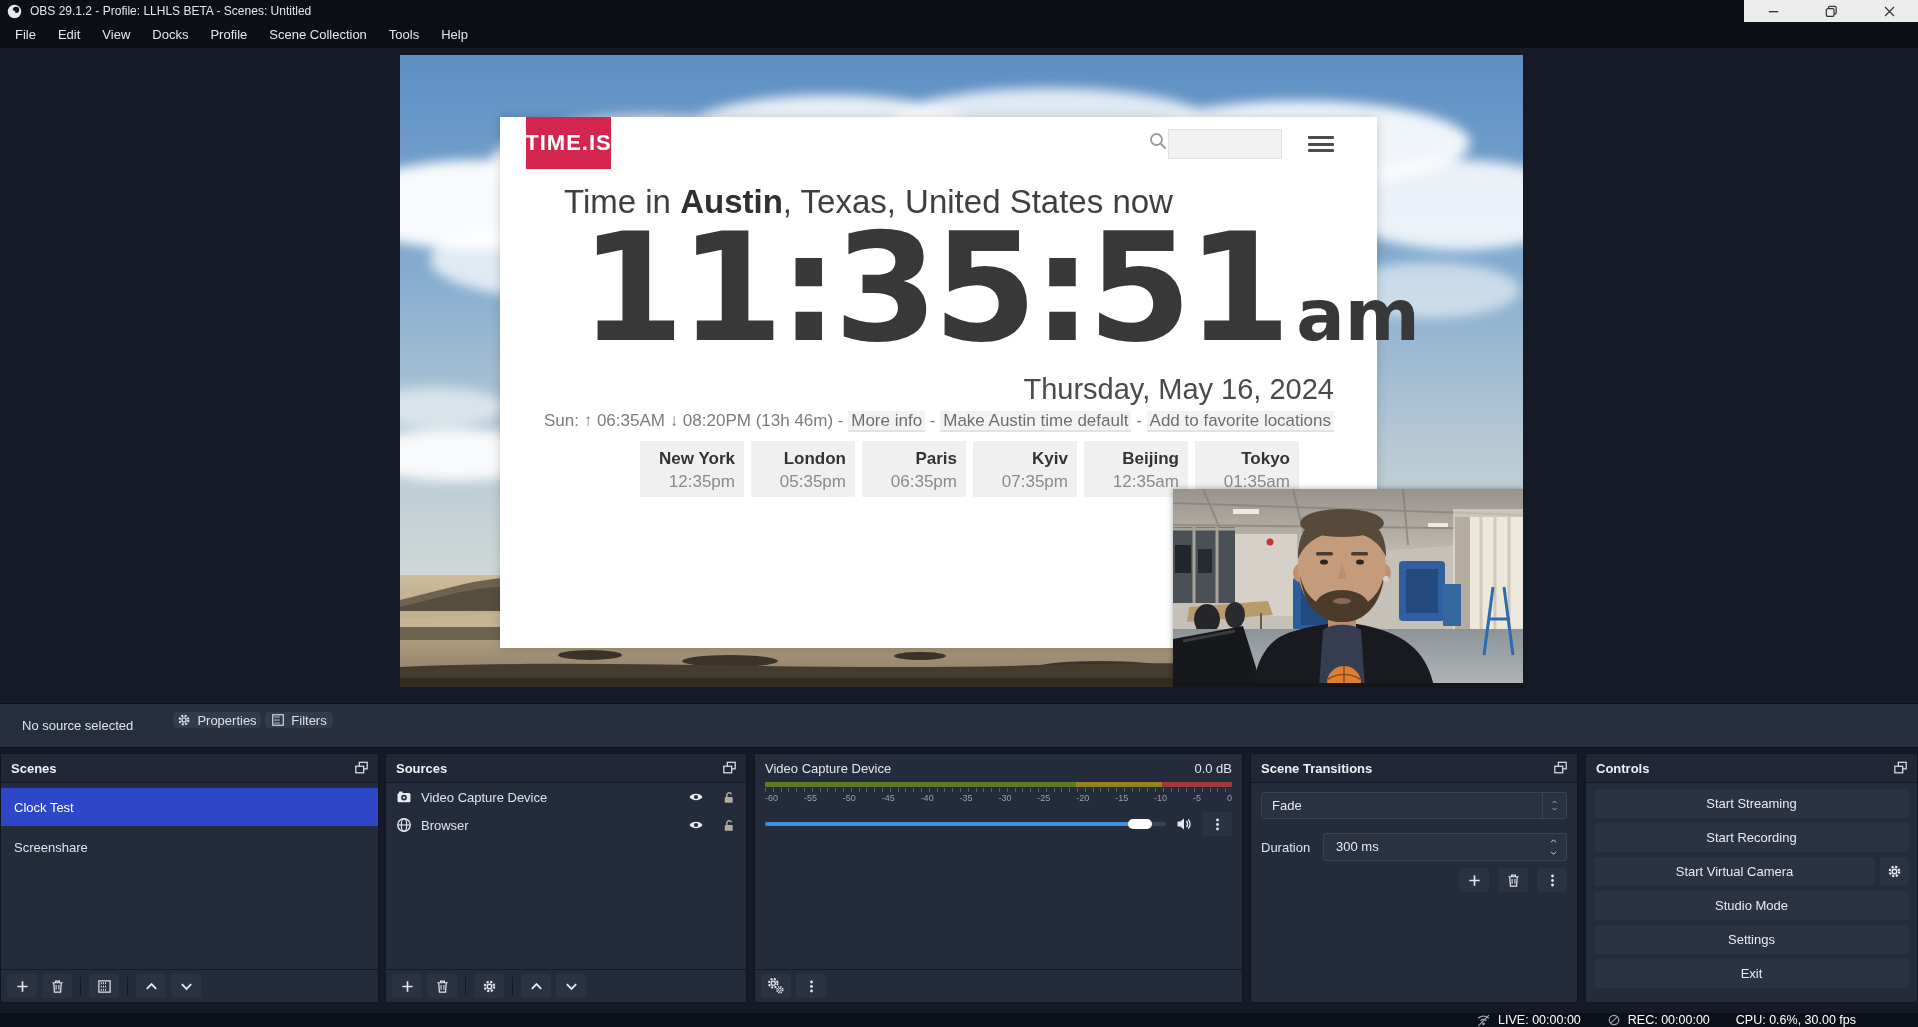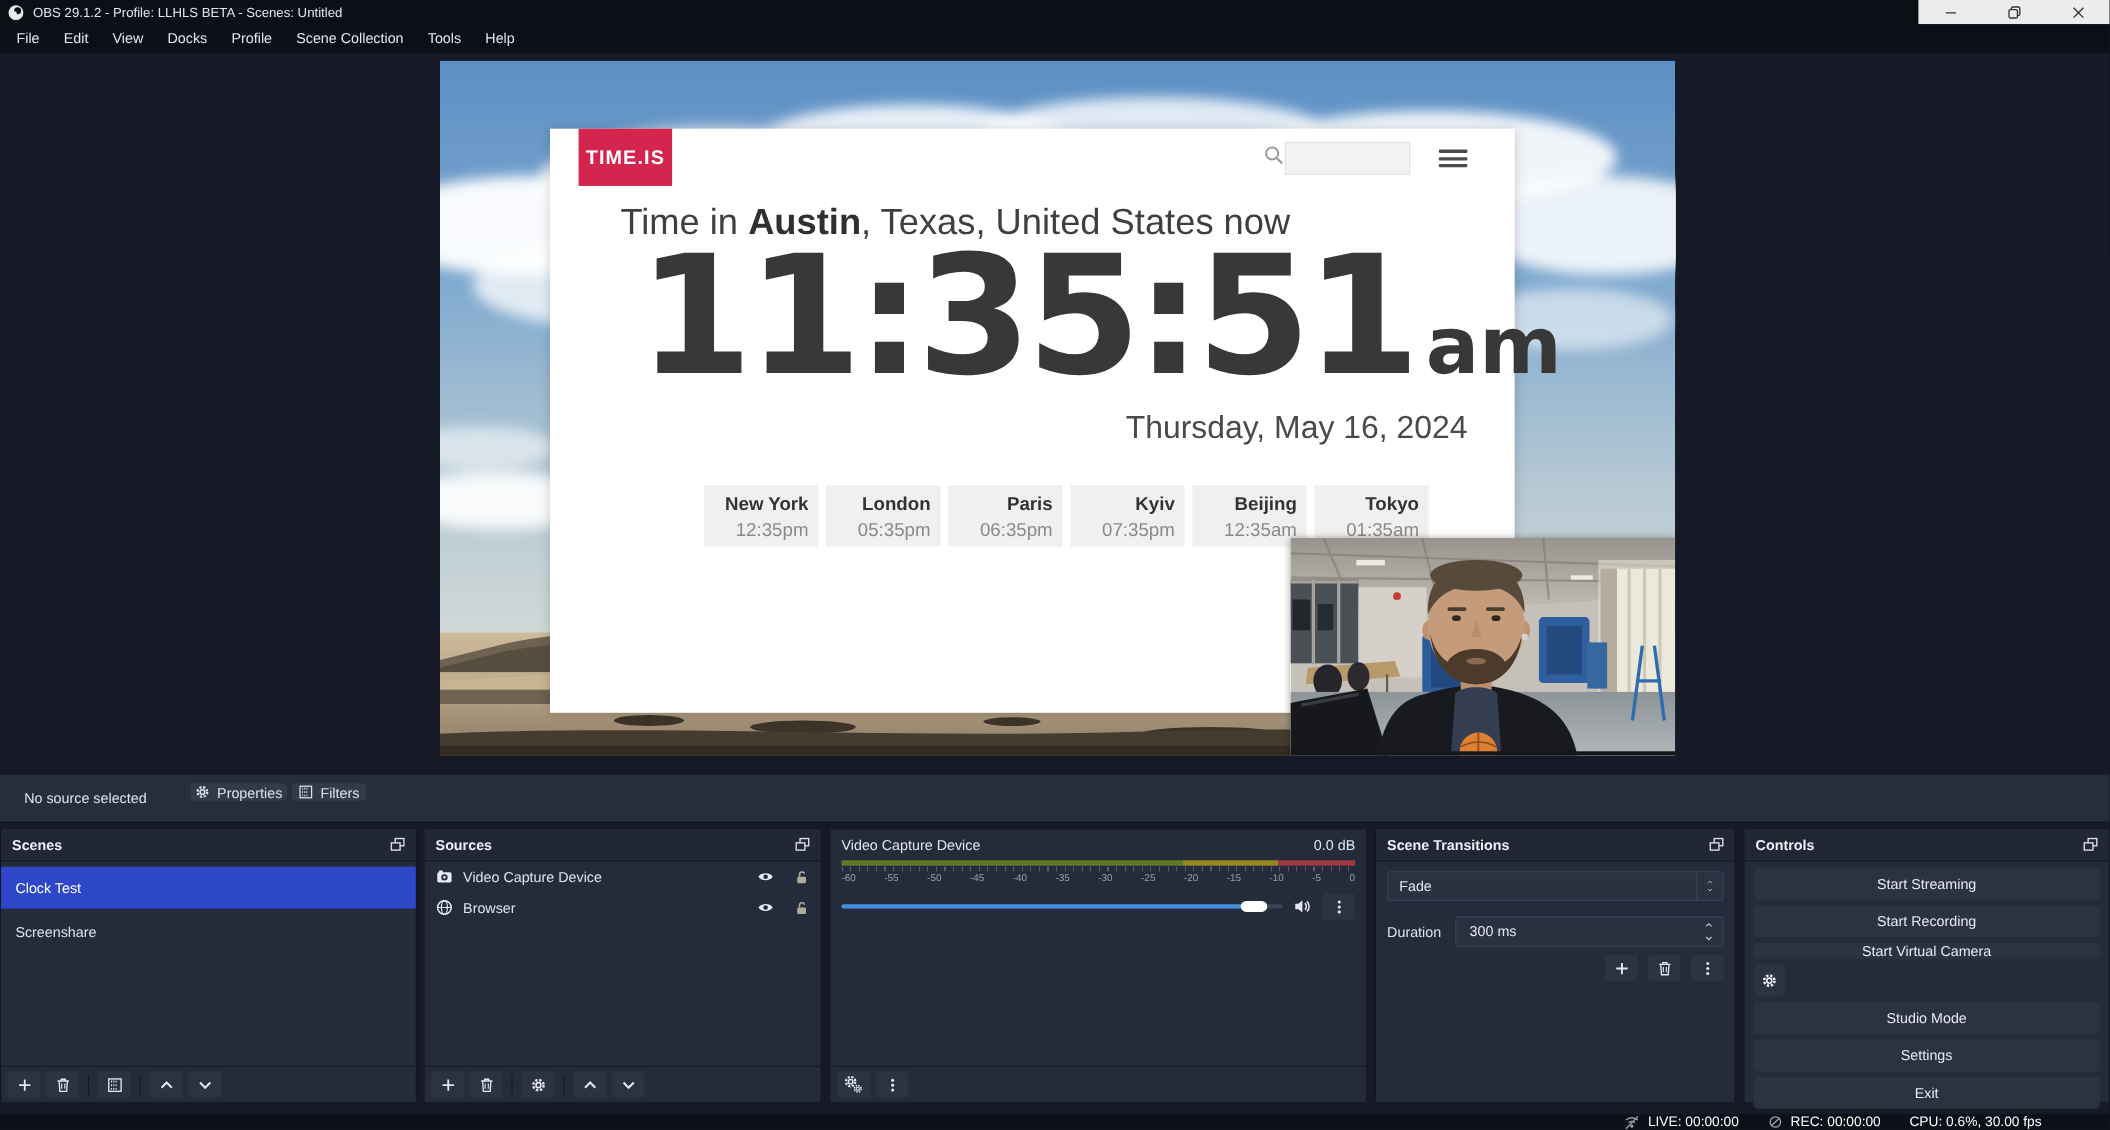--- a/index.html
+++ b/index.html
@@ -16,21 +16,21 @@
   
   .menubar { position:absolute; left:0; top:22px; width:1918px; height:26px; background:#0c0f16; display:flex; align-items:center; padding-left:4px; }
   .menu-item { font-size:13px; color:#e4e7ee; padding:0 11px; line-height:26px; cursor:default; }
 
   
   .canvas { position:absolute; left:400px; top:55px; width:1123px; height:632px; overflow:hidden; }
   .scene-bg { position:absolute; left:0; top:0; }
 
   
   .timeis { position:absolute; left:100px; top:62px; width:877px; height:531px; background:#ffffff; box-shadow:0 0 10px rgba(0,0,0,.18); }
-  .ti-logo { position:absolute; left:26px; top:0; width:85px; height:52px; background:var(--logo-bg,#d4254e); color:#fff; font-weight:bold; font-size:18px; letter-spacing:1px; display:flex; align-items:center; justify-content:center; }
+  .ti-logo { position:absolute; left:26px; top:0; width:85px; height:52px; background:var(--logo-bg,#d4254e); color:#fff; font-weight:bold; font-size:22px; letter-spacing:1px; display:flex; align-items:center; justify-content:center; }
   .ti-search-ic { position:absolute; left:648px; top:14px; }
   .ti-search { position:absolute; left:668px; top:12px; width:114px; height:30px; background:#f2f2f2; border:1px solid #e2e2e2; outline:none; font-size:14px; padding:0 8px; color:#444; }
   .ti-burger { position:absolute; left:808px; top:19px; width:26px; height:16px; display:flex; flex-direction:column; justify-content:space-between; }
   .ti-burger i { display:block; height:3px; background:#4c4c4c; border-radius:1px; }
   .ti-heading { position:absolute; left:64px; top:66px; font-size:33px; color:#3f3f3f; white-space:nowrap; }
   .ti-heading b { color:#303030; }
   .ti-clock { position:absolute; left:80px; top:96px; display:flex; align-items:baseline; color:#383838; }
   .ti-clock .digits { font-size:150px; line-height:1; font-weight:bold; letter-spacing:-5px; font-family:"DejaVu Sans",sans-serif; }
   .ti-clock .mer { font-size:72px; line-height:1; font-weight:bold; margin-left:10px; font-family:"DejaVu Sans",sans-serif; }
   .ti-date { position:absolute; right:43px; top:256px; font-size:29px; color:#4a4a4a; }
@@ -95,21 +95,21 @@
   .dur-lbl { width:62px; font-size:13px; color:#dfe3ea; }
   .spin { flex:1; height:28px; background:#2a3140; border:1px solid #3a4254; border-radius:3px; position:relative; }
   .spin .sv { font-size:13px; color:#e6e9f0; line-height:26px; padding-left:12px; }
   .spin .up, .spin .dn { position:absolute; right:4px; width:18px; height:12px; display:flex; align-items:center; justify-content:center; color:#cfd4de; cursor:pointer; }
   .spin .up { top:1px; } .spin .dn { bottom:1px; }
   .tr-btns { display:flex; justify-content:flex-end; gap:9px; margin-top:7px; }
 
   .p-controls { left:1585px; width:333px; }
   .ctl-body { padding:6px 8px 0 8px; display:flex; flex-direction:column; gap:5px; }
   .ctl-btn { height:29px; background:#2b3242; border-radius:4px; border:none; color:#e8eaf0; font-size:13px; font-family:inherit; display:flex; align-items:center; justify-content:center; cursor:pointer; }
-  .vcam-row { display:flex; gap:5px;flex-direction:column; }
+  .vcam-row { display:flex; gap:5px; }
   .vcam-row .ctl-btn { flex:1; }
   .sqbtn { width:29px; height:29px; flex:none !important; }
 
   
   .statusbar { position:absolute; left:0; top:1003px; width:1918px; height:14px; background:#0c1018; display:flex; align-items:center; justify-content:flex-end; gap:26px; padding-right:62px; color:#ffffff; font-size:12.5px;margin-top:10px; }
   .sb-group { display:flex; align-items:center; gap:7px; }
   svg { display:block; }
 </style>
 </head>
 <body>
@@ -297,20 +297,23 @@
           <i></i>
           <i></i>
           <i></i>
         </div>
       <div class="ti-heading"><span>Time in </span><b>Austin</b><span>, Texas, United States now</span></div>
       <div class="ti-clock">
         <span class="digits">11:35:51</span>
         <span class="mer">am</span>
       </div>
       <div class="ti-date">Thursday, May 16, 2024</div>
+      <div class="ti-sun">
+        <span>Sun: ↑ 06:35AM ↓ 08:20PM (13h 46m)</span><span> - </span><span class="ti-link">More info</span><span> - </span><span class="ti-link">Make Austin time default</span><span> - </span><span class="ti-link">Add to favorite locations</span>
+      </div>
       <div class="ti-cities">
         <div class="city">
             <div class="nm">New York</div>
             <div class="tm">12:35pm</div>
           </div>
         <div class="city">
             <div class="nm">London</div>
             <div class="tm">05:35pm</div>
           </div>
         <div class="city">

